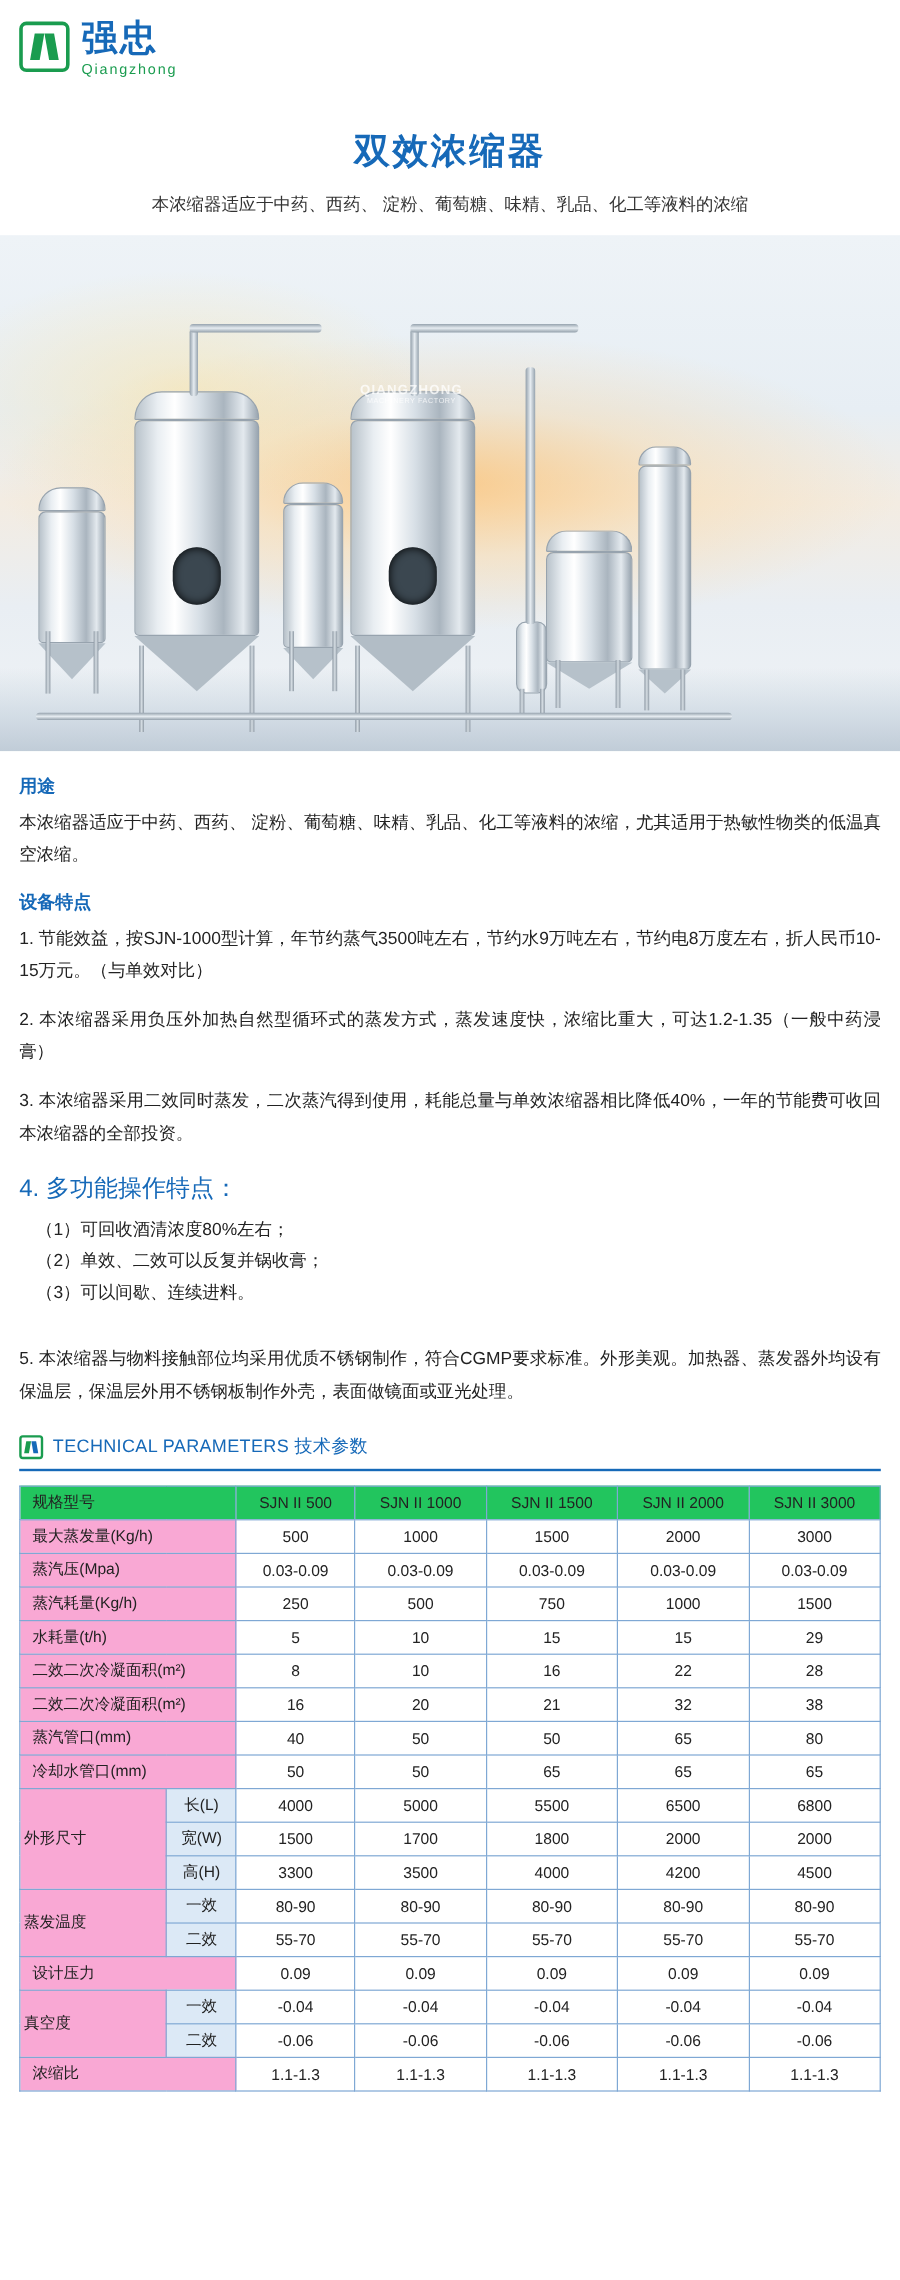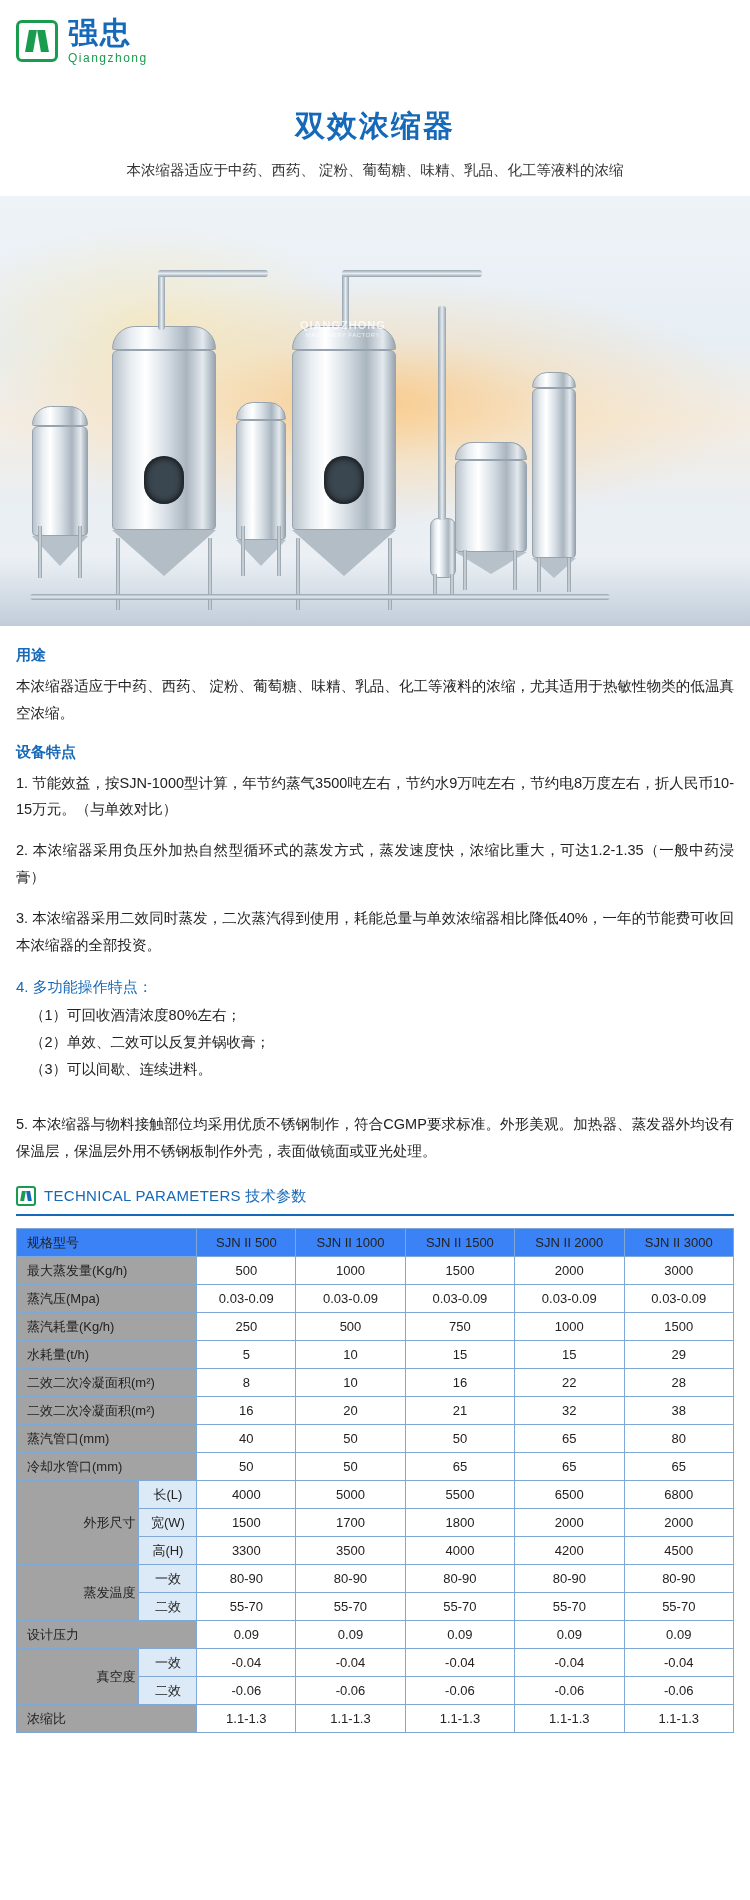--- a/index.html
+++ b/index.html
@@ -11,21 +11,21 @@
     color: #222;
   }
   .page { width: 750px; position: relative; }
 
   
   .header {
     display: flex;
     align-items: flex-start;
     padding: 18px 16px 10px 16px;
   }
-  .logo-block { display: flex; align-items: center; flex: 0 0 auto; }
+  .logo-block { display: flex; align-items: flex-start; flex: 0 0 auto; }
   .logo-mark {
     width: 42px; height: 42px;
     border: 3px solid #1a9c4f;
     border-radius: 6px;
     position: relative;
     margin-right: 10px;
   }
   .logo-mark::before {
     content: "";
     position: absolute; left: 8px; top: 7px;
@@ -124,21 +124,21 @@
   .sec-title {
     color: #1669b8; font-size: 15px; font-weight: bold;
     margin: 16px 0 8px 0;
   }
   .sec-title.first { margin-top: 4px; }
   p.body {
     font-size: 14.5px; line-height: 1.85; margin: 0 0 14px 0; color: #222;
     text-align: justify;
   }
   p.body.tight { margin-bottom: 12px; }
-  .blue-head { color:#1669b8; font-size:15px; line-height:1.85; margin:0 0 2px 0; font-weight:normal;}
+  .blue-head { color:#1669b8; font-size:20px; line-height:1.85; margin:0 0 2px 0; font-weight:normal;}
   .sub-list { margin: 0 0 28px 0; font-size: 14.5px; line-height: 1.85; }
   .sub-list div { padding-left: 14px; }
 
   
   .param-head {
     display: flex; align-items: center;
     border-bottom: 2px solid #1669b8;
     padding: 10px 0 8px 0;
     margin: 10px 16px 0 16px;
   }
@@ -164,31 +164,31 @@
   }
   table.params td, table.params th {
     border: 1px solid #7fa8d4;
     text-align: center;
     height: 28px;
     padding: 2px 3px;
     color: #222;
     font-weight: normal;
   }
   table.params .rowhead {
-    background: #a3a3a3;
+    background: #f9a8d4;
     text-align: left;
     padding-left: 10px;
     white-space: nowrap;
   }
-  table.params .rowhead.center { text-align:right; padding-left:3px; }
+  table.params .rowhead.center { text-align:left; padding-left:3px; }
   table.params .subhead {
     background: #dce9f6;
     width: 58px;
   }
-  table.params .hdr td { background:#3b82f6; }
+  table.params .hdr td { background:#22c55e; }
 </style>
 </head>
 <body>
 
 <div class="page">
 
   <div class="header">
     <div class="logo-block">
       <div class="logo-mark"></div>
       <div class="logo-text">

